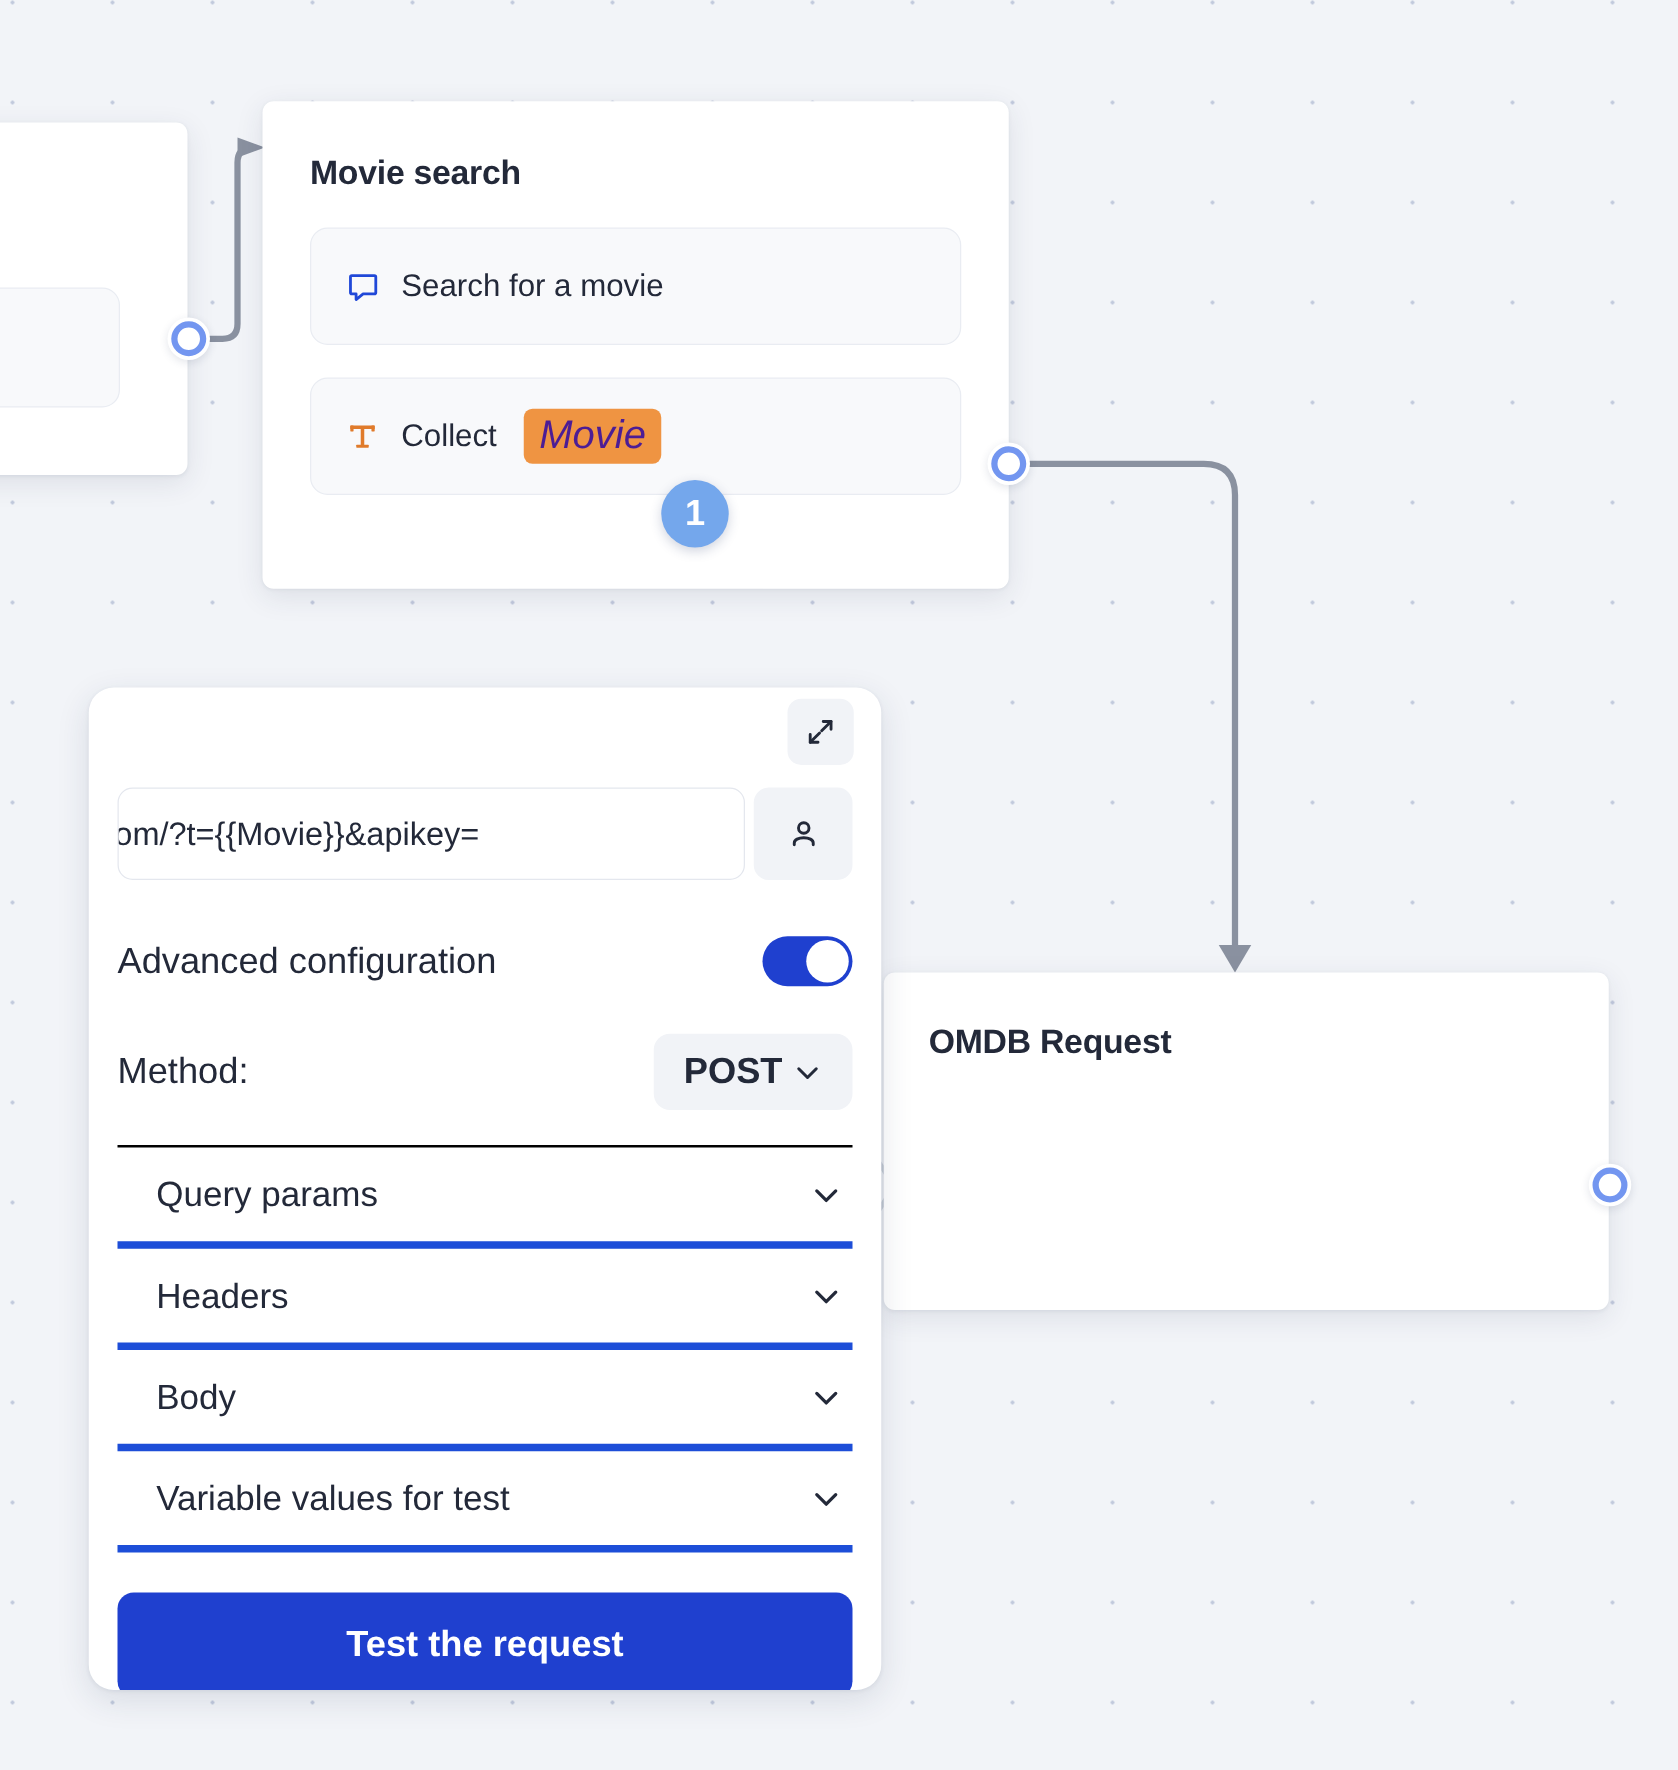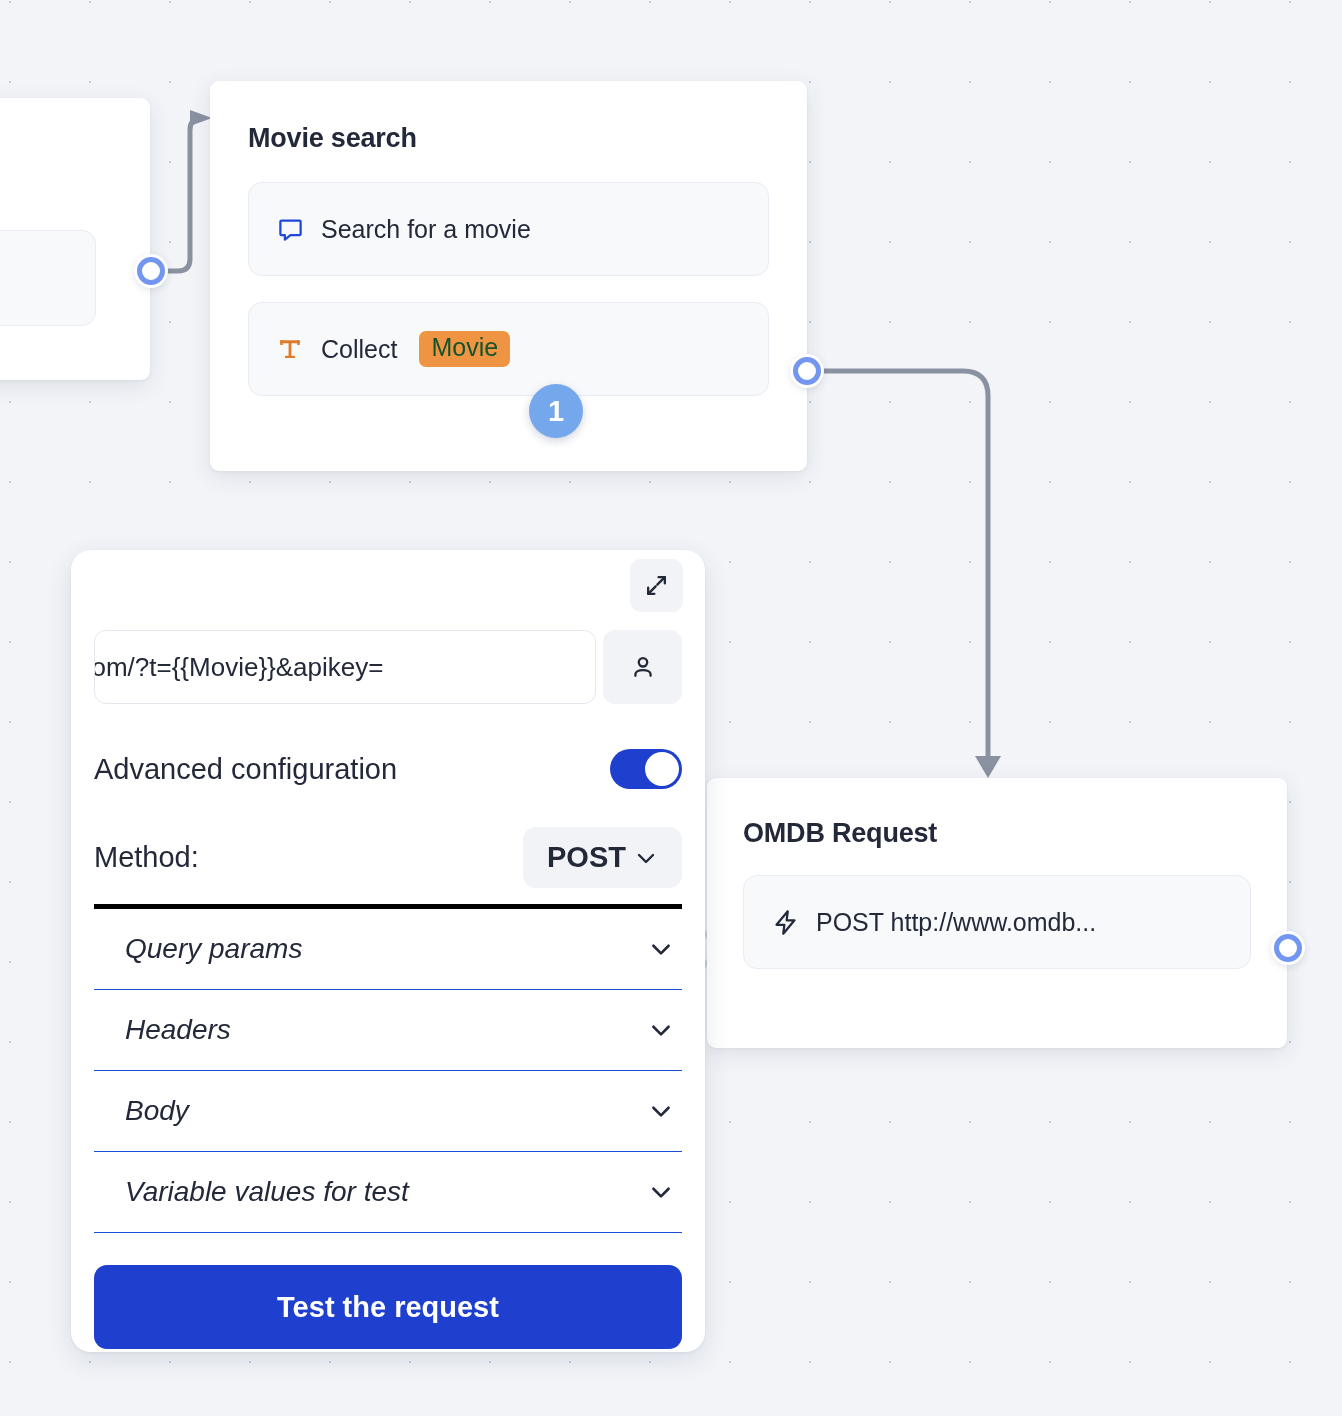--- a/index.html
+++ b/index.html
@@ -73,26 +73,27 @@
   #movie-search-node .node-title { margin-bottom: 28px; }
   #movie-search-node .node-row {
     height: 94px;
     padding: 0 26px;
     margin-bottom: 26px;
   }
 
   .var-chip {
     display: inline-block;
     background: #ef9442;
-    color: #14532d;
+    color: #4c1d95;
     border-radius: 7px;
     padding: 2px 12px 5px 12px;
-    font-size: 25px;
+    font-size: 32px;
     line-height: 1.15;
     margin-left: 6px;
+    font-style: italic;
   }
 
   
   #omdb-node {
     left: 707px; top: 778px;
     width: 580px; height: 270px;
     padding: 40px 36px;
   }
   #omdb-node .node-title { margin-bottom: 26px; }
   #omdb-node .node-row {
@@ -231,22 +232,22 @@
     width: 34px; height: 34px;
     border-radius: 50%;
     background: #ffffff;
   }
 
   .method-row {
     display: flex;
     align-items: center;
     justify-content: space-between;
     margin-top: 38px;
-    padding-bottom: 16px;
-    border-bottom: 5px solid #000000;
+    padding-bottom: 28px;
+    border-bottom: 2px solid #000000;
   }
   .method-label { font-size: 29px; }
   .method-select {
     display: flex;
     align-items: center;
     gap: 8px;
     background: #f1f3f7;
     border: none;
     border-radius: 13px;
     padding: 14px 24px;
@@ -255,24 +256,23 @@
     font-weight: 600;
     color: #232939;
     cursor: pointer;
   }
 
   .accordion-item {
     display: flex;
     align-items: center;
     justify-content: space-between;
     height: 81px;
-    border-bottom: 1px solid #1d4ed8;
+    border-bottom: 6px solid #1d4ed8;
     cursor: pointer;
     padding: 0 8px 0 31px;
-    font-style: italic;
   }
   .accordion-label { font-size: 28px; color: #232939; }
 
   .test-btn {
     display: block;
     width: 100%;
     margin-top: 32px;
     height: 84px;
     border: none;
     border-radius: 13px;
@@ -329,28 +329,20 @@
         </svg>
       </span>
       <span>Collect</span>
       <span class="var-chip">Movie</span>
     </div>
   </div>
 
   <div class="node" id="omdb-node">
     <div class="node-title">OMDB Request</div>
 
-    <div class="node-row">
-      <span class="row-icon">
-        <svg width="27" height="27" viewBox="0 0 24 24" fill="none" stroke="#232939" stroke-width="2" stroke-linecap="round" stroke-linejoin="round">
-          <path d="M14 2 4 14h7l-1 8 10-12h-7l1-8z"></path>
-        </svg>
-      </span>
-      <span>POST http://www.omdb...</span>
-    </div>
   </div>
 
   <div class="port" id="port-left"></div>
   <div class="port" id="port-movie"></div>
   <div class="port" id="port-omdb"></div>
 
   <div class="step-badge" id="badge-1">1</div>
   <div class="step-badge" id="badge-2">2</div>
 
   <div id="config-panel">

